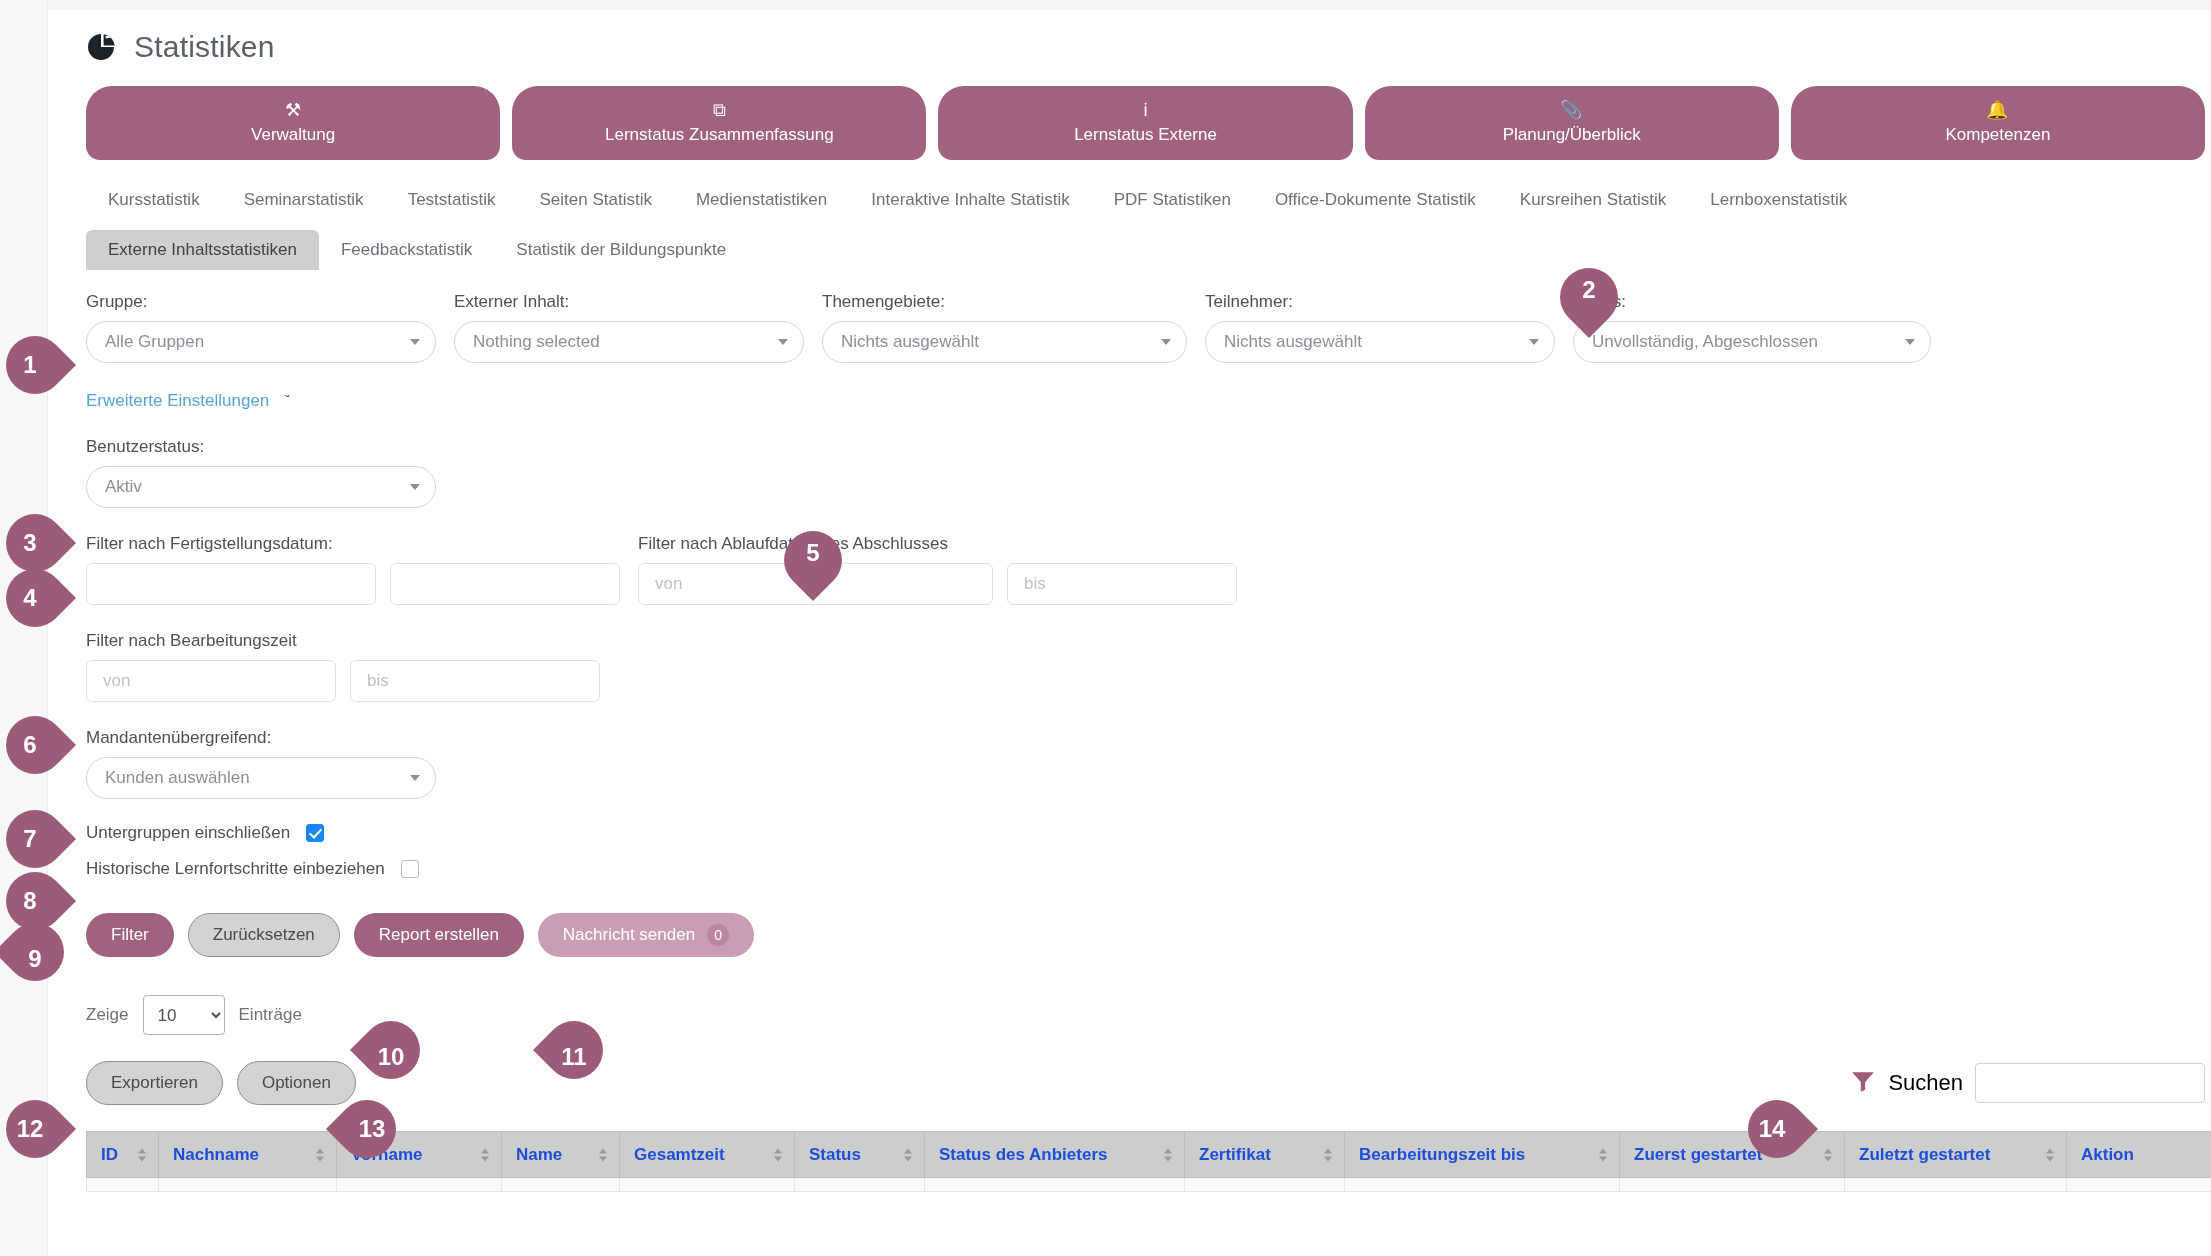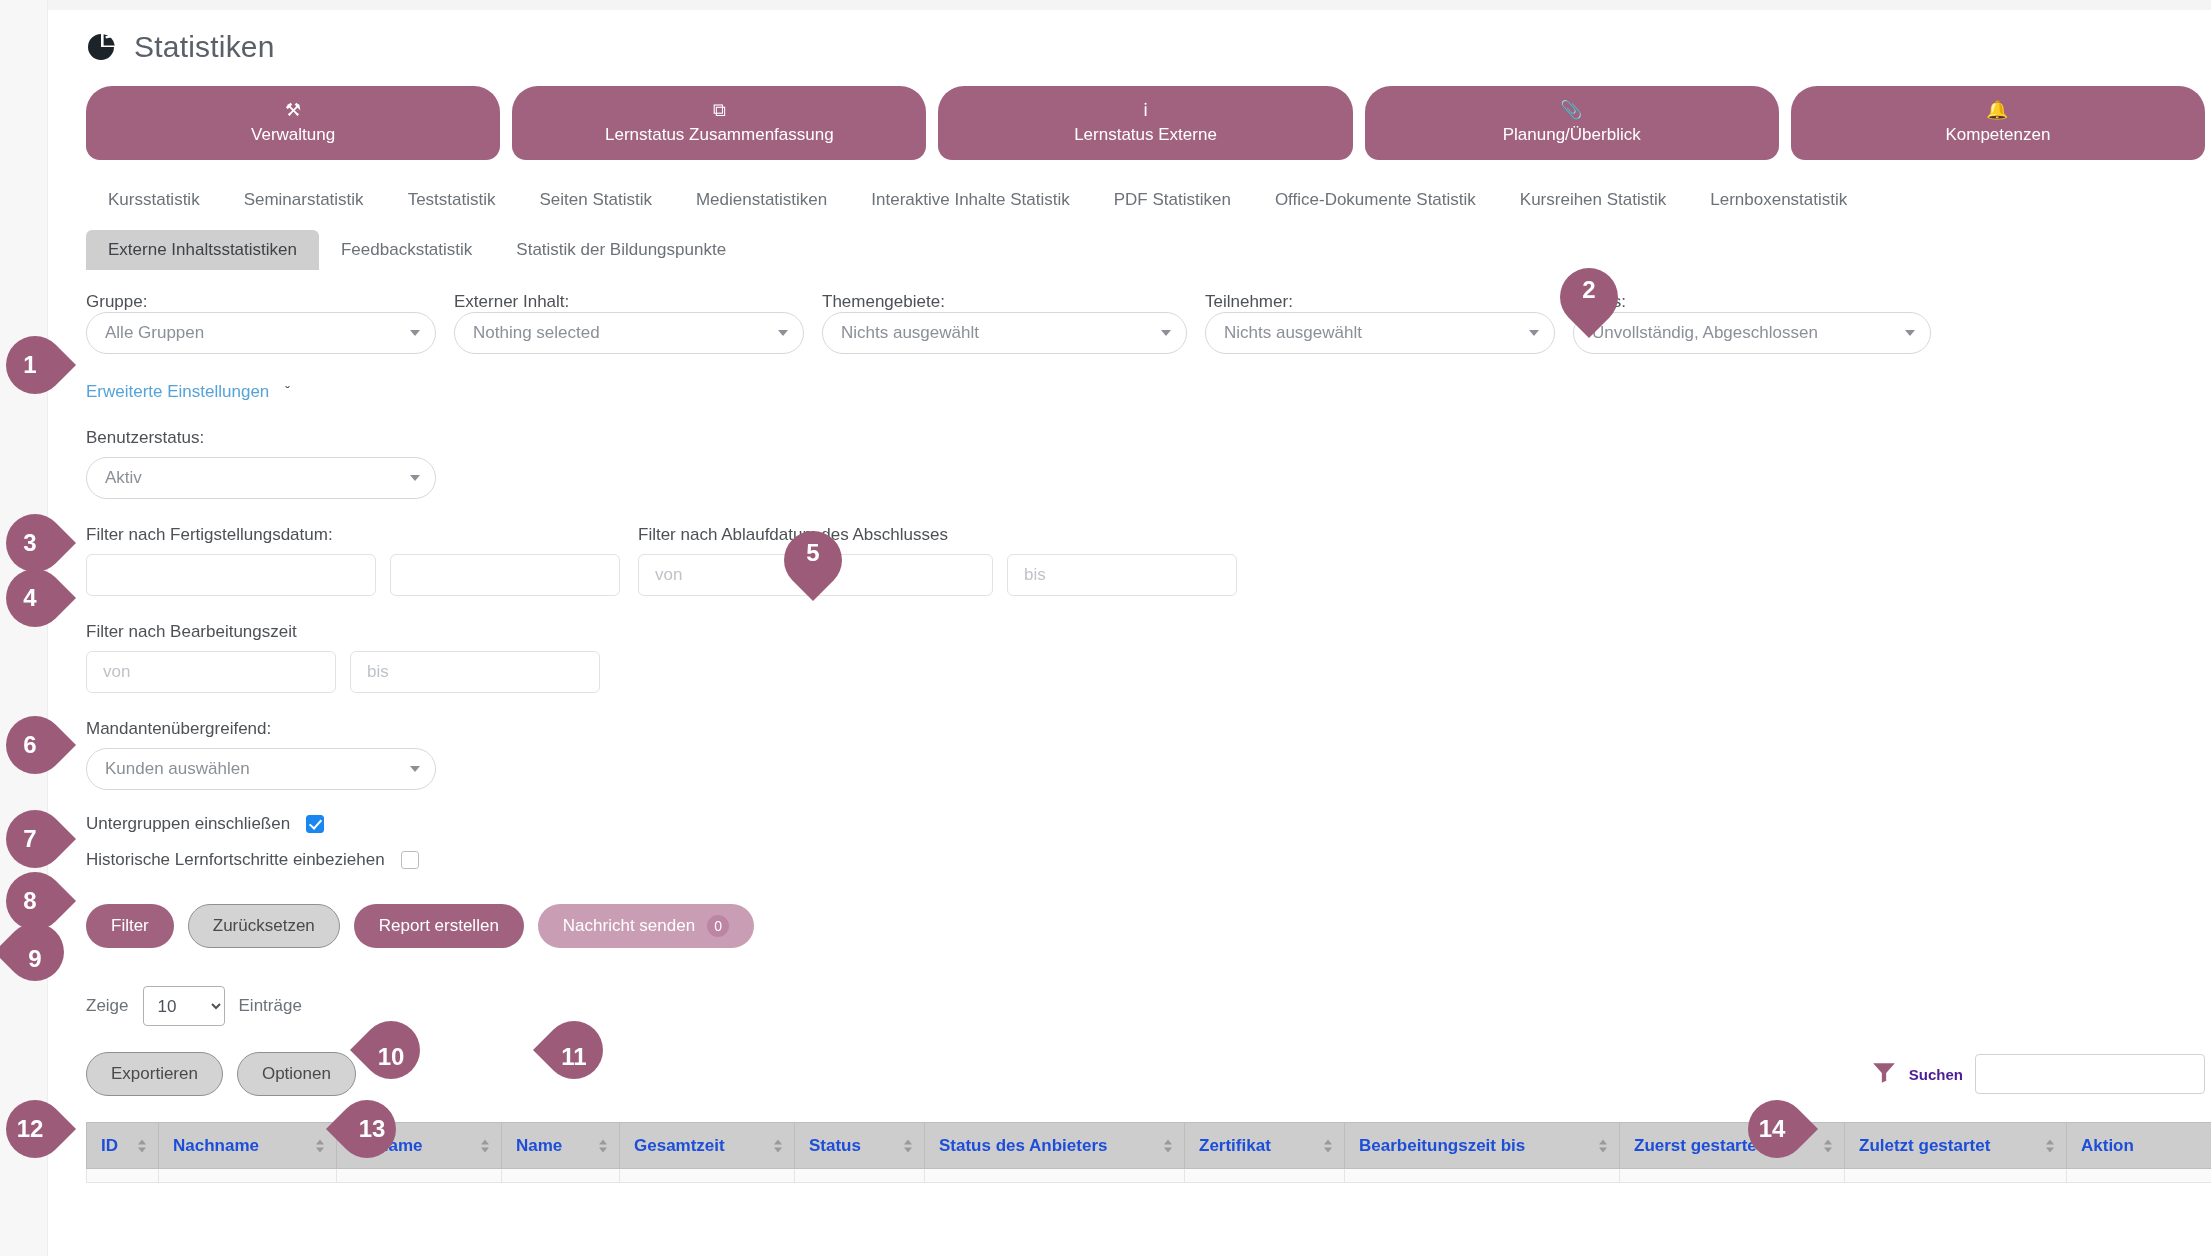--- a/index.html
+++ b/index.html
@@ -101,21 +101,21 @@
     color: #3f4347;
   }
 
   
   .filter-bar {
     position: relative;
     display: flex;
     padding: 22px 22px 0 22px;
     gap: 0px;
   }
-  .field { display: flex; flex-direction: column; }
+  .field { display: flex; flex-direction: column; gap: 9px; }
   .field-label {
     font-size: 17px;
     color: #4d5156;
   }
   .sel {
     position: relative;
     height: 42px;
     border: 1px solid #d8d8d8;
     border-radius: 21px;
     background: #fff;
@@ -260,21 +260,21 @@
     margin-top: 26px;
     position: relative;
   }
   .search-wrap {
     margin-left: auto;
     display: flex; align-items: center; gap: 12px;
   }
   .funnel {
     width: 26px; height: 26px;
   }
-  .search-label { font-size: 15px; color: #4c1d95; font-weight: bold; }
+  .search-label { font-size: 22px; color: #000000; }
   .search-input {
     width: 230px; height: 40px;
     border: 1px solid #cfd3d6;
     border-radius: 4px;
     font-size: 17px;
     padding: 0 12px;
     font-family: "Liberation Sans", sans-serif;
     background: #fff;
   }
 

